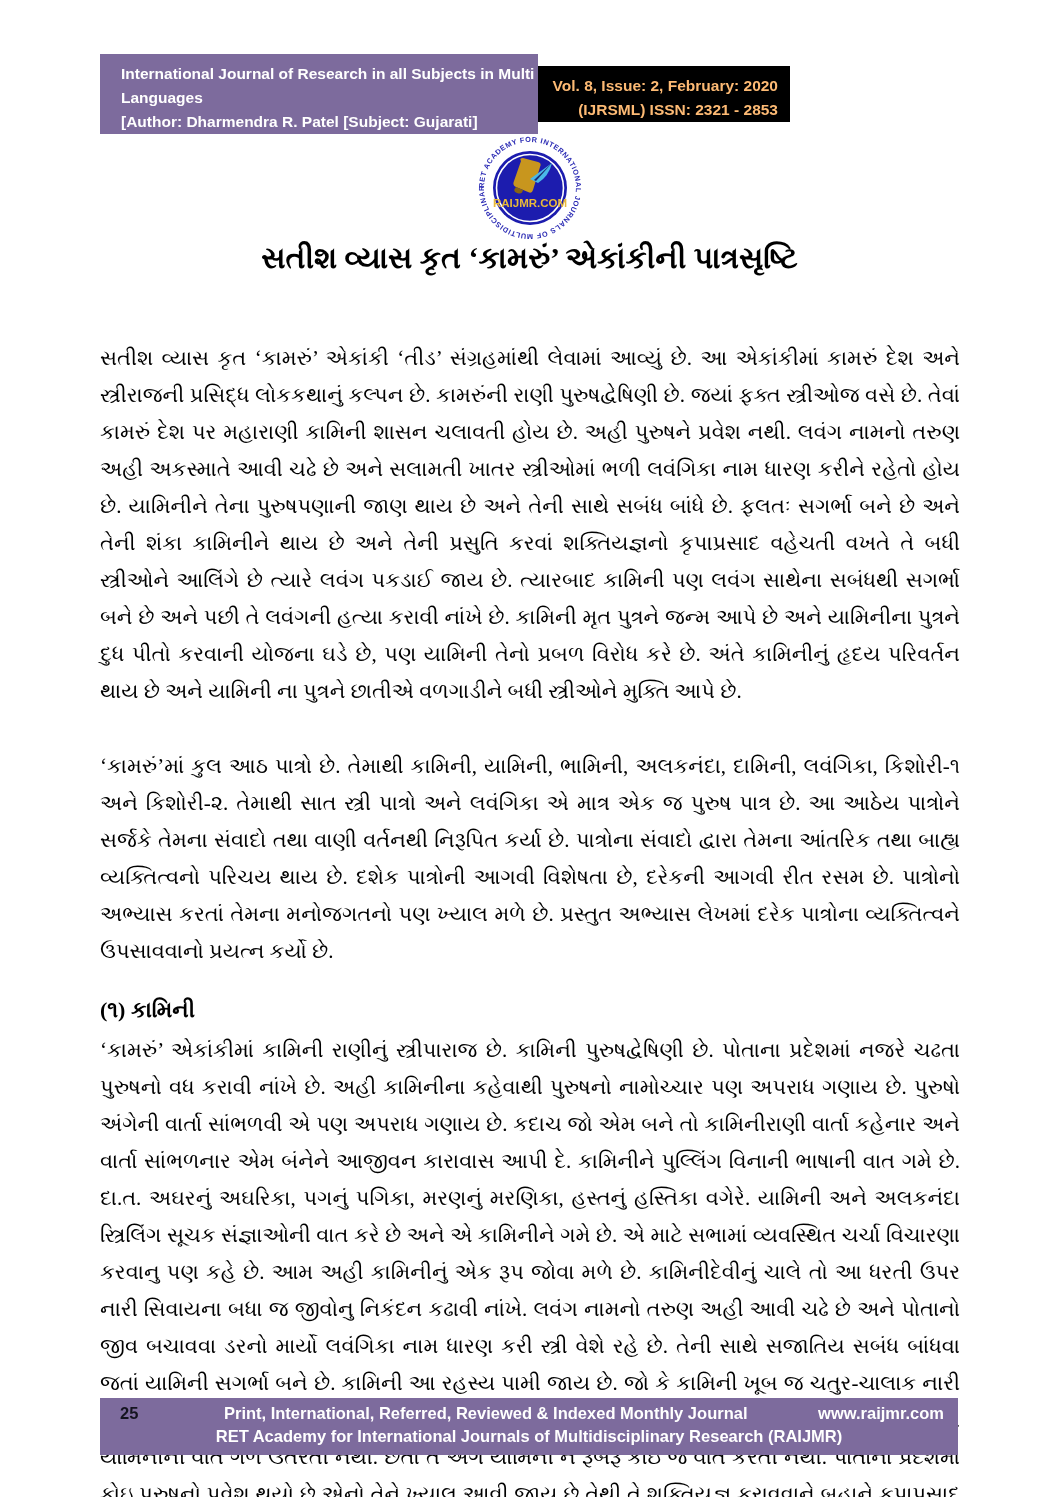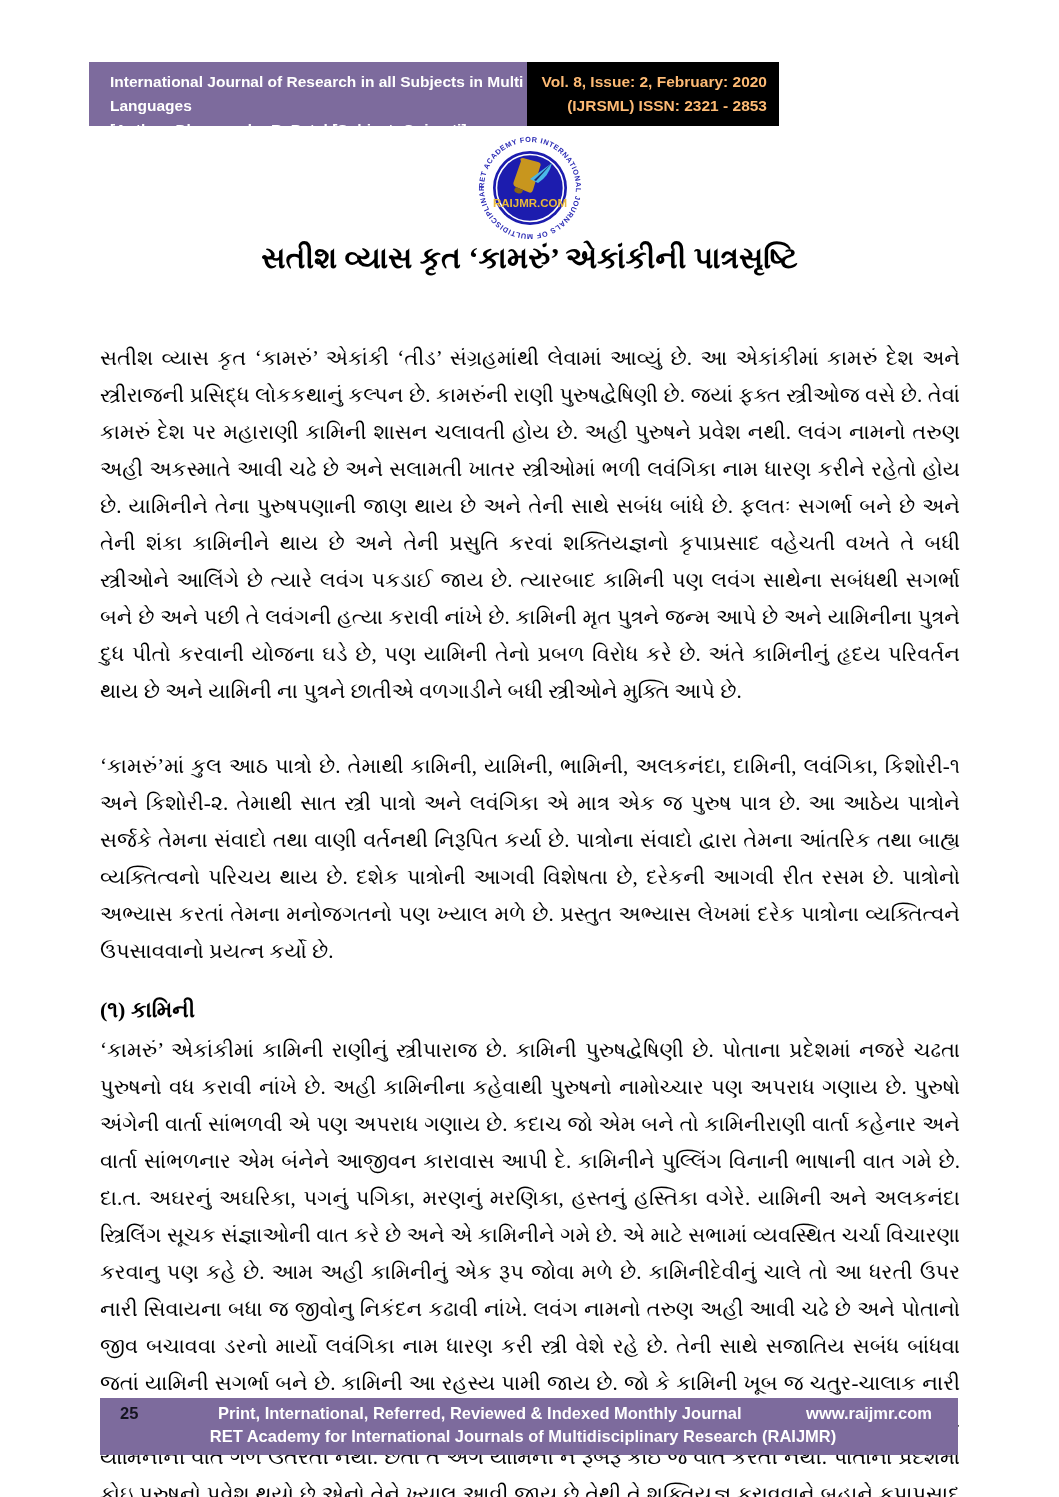--- a/index.html
+++ b/index.html
@@ -7,22 +7,23 @@
     width: 1059px; height: 1497px;
     background: #ffffff;
     font-family: "Liberation Sans", sans-serif;
     position: relative;
     color: #000;
   }
   .page { position: absolute; inset: 0; overflow: hidden; }
 
   
   .header-band {
-    position: absolute; left: 89px; top: 62px; width: 690px; height: 64px;
+    position: absolute; left: 100px; top: 62px; width: 690px; height: 64px;
     display: flex;
+    align-items: center;
   }
   .header-left {
     flex: 1; background: #7d6b9d; color: #fff;
     font-weight: bold; font-size: 15.5px; line-height: 24px;
     padding: 8px 0 0 21px; box-sizing: border-box;
   }
   .header-right {
     width: 252px; background: #000; color: #fdba74;
     font-weight: bold; font-size: 15.5px; line-height: 24px;
     text-align: right; padding: 8px 12px 0 0; box-sizing: border-box;
@@ -59,21 +60,21 @@
     font-weight: bold; font-size: 22px;
     margin-top: 21px !important; margin-bottom: 4px !important;
     text-align: left;
   }
 
   
   .footer-band {
     position: absolute; left: 100px; top: 1398px; width: 858px;
     background: #7d6b9d; color: #fff;
     font-weight: bold; font-size: 16.5px;
-    padding: 6px 12px 9px 0; box-sizing: border-box;
+    padding: 6px 0 9px 0; box-sizing: border-box;
     z-index: 5;
   }
   .footer-line1 { display: flex; align-items: baseline; padding: 0 14px 0 20px; }
   .footer-pageno { color: #14141f; margin-right: 15px; }
   .footer-line1-text { flex: 1; text-align: center; }
   .footer-website { text-align: right; }
   .footer-line2 { text-align: center; margin-top: 4px; }
 </style>
 </head>
 <body>

